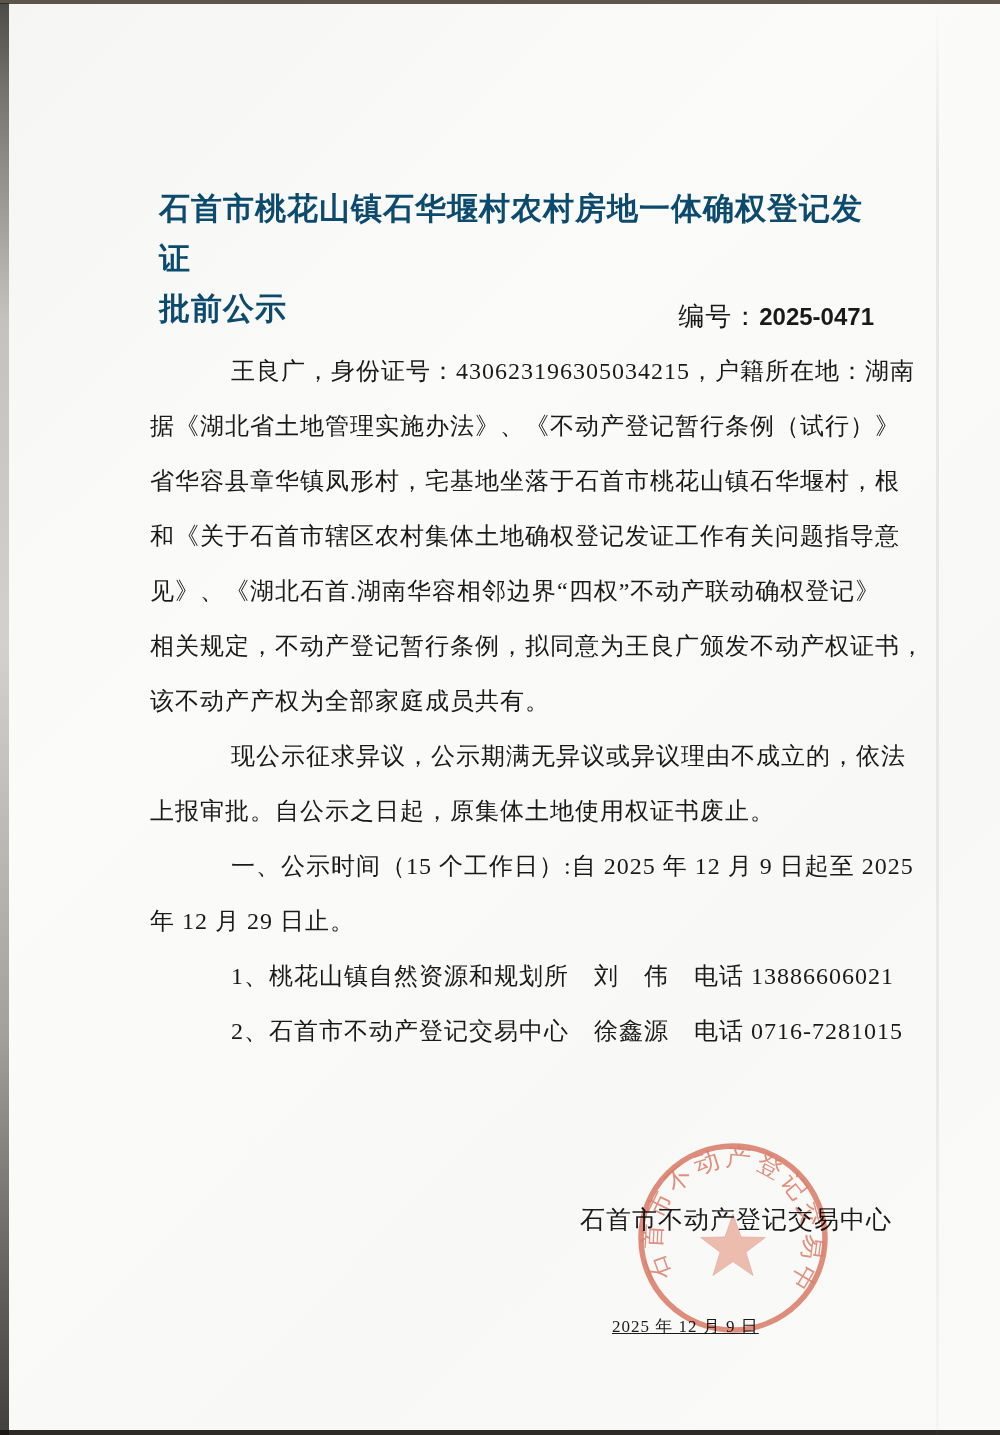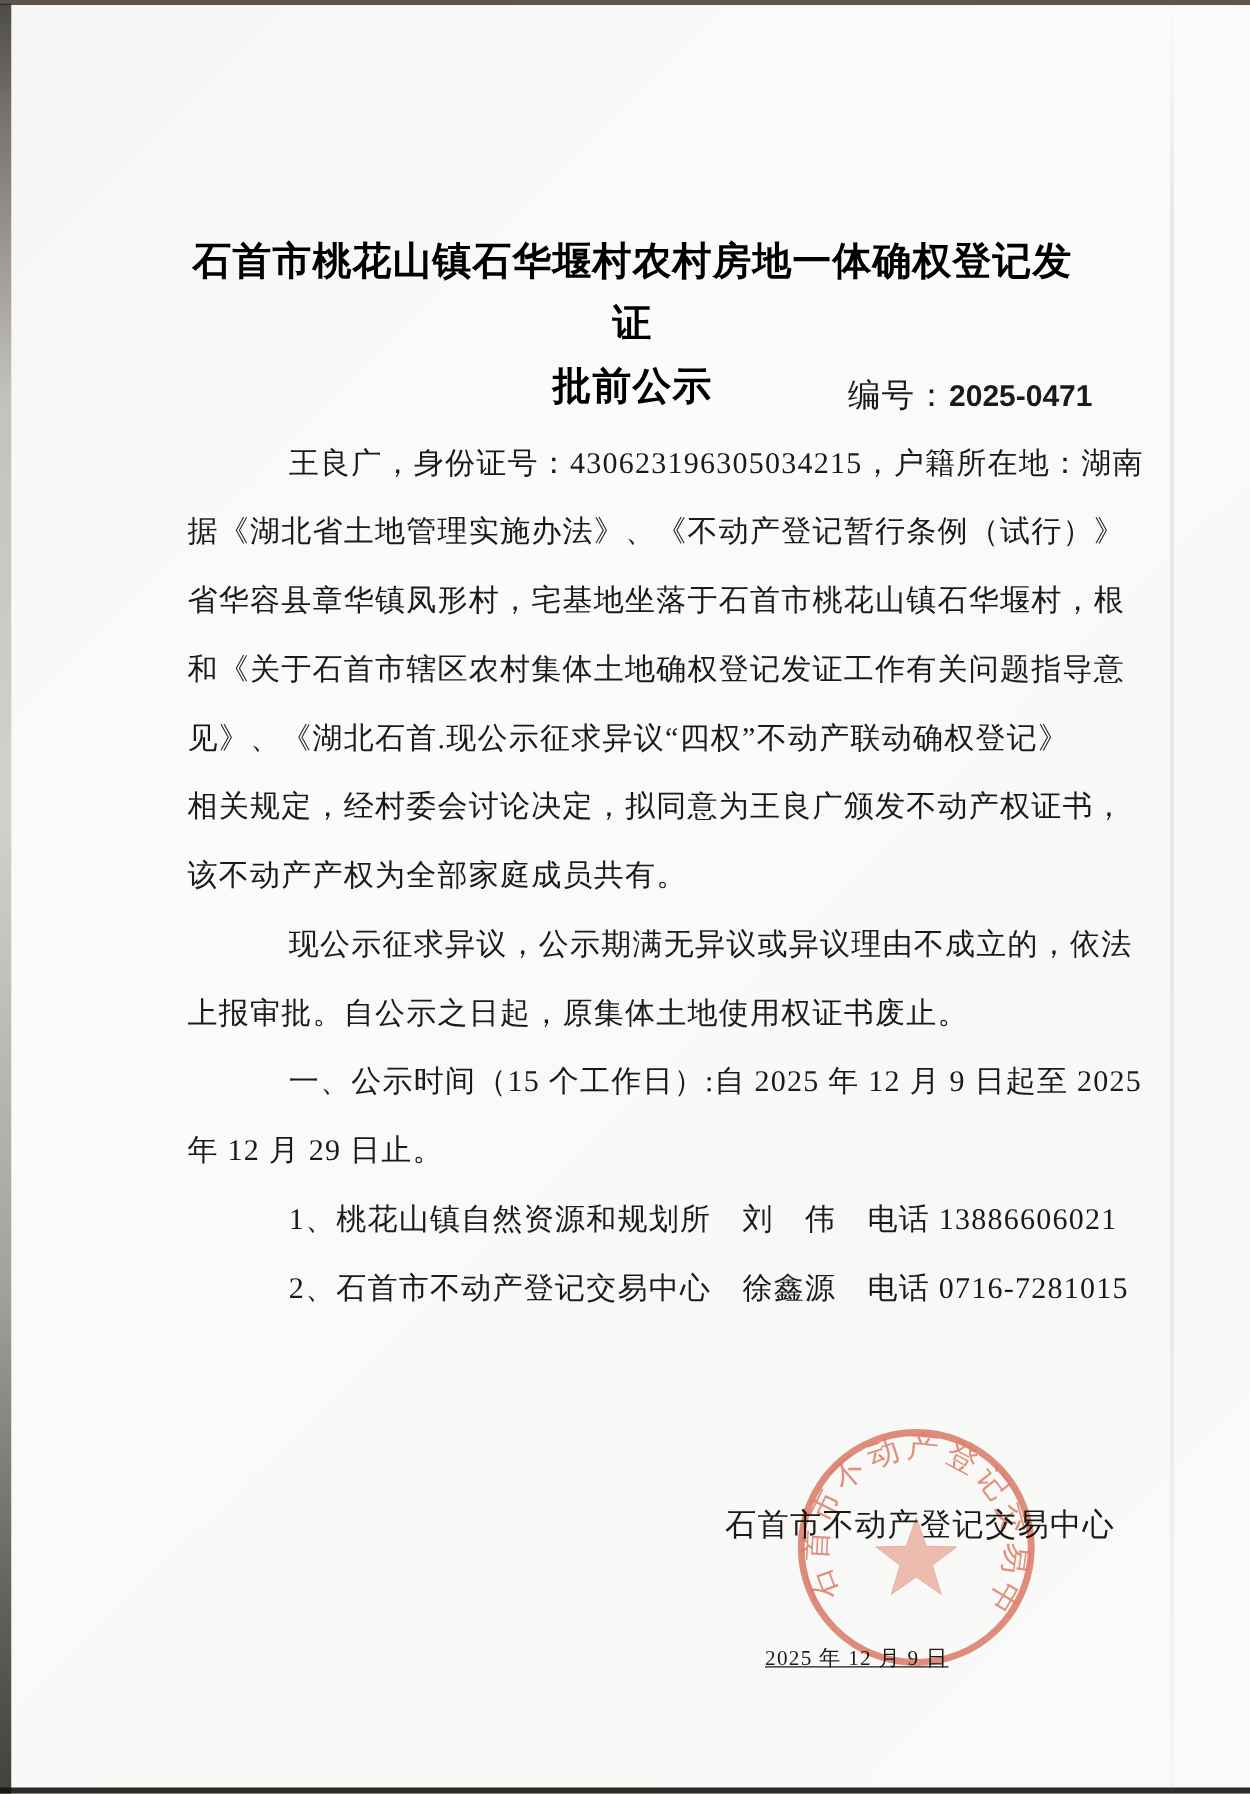--- a/index.html
+++ b/index.html
@@ -12,22 +12,22 @@
   .page{position:absolute;inset:0;}
   
   .edge-top{position:absolute;top:0;left:0;right:0;height:4px;background:#42372f;opacity:.85;}
   .edge-left{position:absolute;top:3px;bottom:0;left:0;width:9px;
     background:linear-gradient(180deg,#24211e 0%,#55504b 6%,#b7b4b0 22%,#c9c7c3 45%,#8d8a85 72%,#3a3734 90%,#15120f 100%);
     opacity:.8;}
   .edge-bottom{position:absolute;bottom:0;left:0;right:0;height:5px;background:#17130f;opacity:.9;}
   .fold-line{position:absolute;top:0;bottom:0;left:936px;width:3px;
     background:linear-gradient(180deg,rgba(130,130,128,0) 0%,rgba(135,133,130,.16) 12%,rgba(140,138,135,.14) 75%,rgba(130,130,128,.04) 100%);}
   
-  .title-block{position:absolute;left:145px;width:722px;top:184px;text-align:center;
-    font-weight:bold;color:#000000;font-size:31px;letter-spacing:1px;line-height:50px;}
+  .title-block{position:absolute;left:159px;width:722px;top:184px;
+    font-weight:bold;color:#0c4a6e;font-size:31px;letter-spacing:1px;line-height:50px;}
   
   .doc-no{position:absolute;top:299px;right:126px;font-size:26px;letter-spacing:1px;}
   .doc-no .num{font-family:"Liberation Sans","DejaVu Sans",sans-serif;font-weight:700;font-size:24px;letter-spacing:0;text-align:right;}
   
   .body-text{position:absolute;left:150px;top:344px;width:726px;}
   .body-text .line{height:55px;line-height:55px;font-size:24px;letter-spacing:1px;white-space:nowrap;}
   .body-text .line.indent{text-indent:81px;}
   
   .footer-org{position:absolute;left:580px;top:1203px;font-size:25px;letter-spacing:1px;}
   .footer-date{position:absolute;left:612px;top:1315px;font-size:17px;letter-spacing:1px;text-decoration:underline;}
@@ -52,22 +52,22 @@
   </div>
 
   <div class="doc-no"><span>编号：</span><span class="num">2025-0471</span></div>
 
   <div class="body-text">
 
   <div class="line indent">王良广，身份证号：430623196305034215，户籍所在地：湖南</div>
       <div class="line">据《湖北省土地管理实施办法》、《不动产登记暂行条例（试行）》</div>
       <div class="line">省华容县章华镇凤形村，宅基地坐落于石首市桃花山镇石华堰村，根</div>
       <div class="line">和《关于石首市辖区农村集体土地确权登记发证工作有关问题指导意</div>
-      <div class="line">见》、《湖北石首.现公示征求异议“四权”不动产联动确权登记》</div>
-      <div class="line">相关规定，经村委会讨论决定，拟同意为王良广颁发不动产权证书，</div>
+      <div class="line">见》、《湖北石首.湖南华容相邻边界“四权”不动产联动确权登记》</div>
+      <div class="line">相关规定，不动产登记暂行条例，拟同意为王良广颁发不动产权证书，</div>
       <div class="line">该不动产产权为全部家庭成员共有。</div>
       <div class="line indent">现公示征求异议，公示期满无异议或异议理由不成立的，依法</div>
       <div class="line">上报审批。自公示之日起，原集体土地使用权证书废止。</div>
       <div class="line indent">一、公示时间（15 个工作日）:自 2025 年 12 月 9 日起至 2025</div>
       <div class="line">年 12 月 29 日止。</div>
       <div class="line indent">1、桃花山镇自然资源和规划所　刘　伟　电话 13886606021</div>
       <div class="line indent">2、石首市不动产登记交易中心　徐鑫源　电话 0716-7281015</div>
     </div>
 
   <div class="footer-org">石首市不动产登记交易中心</div>

